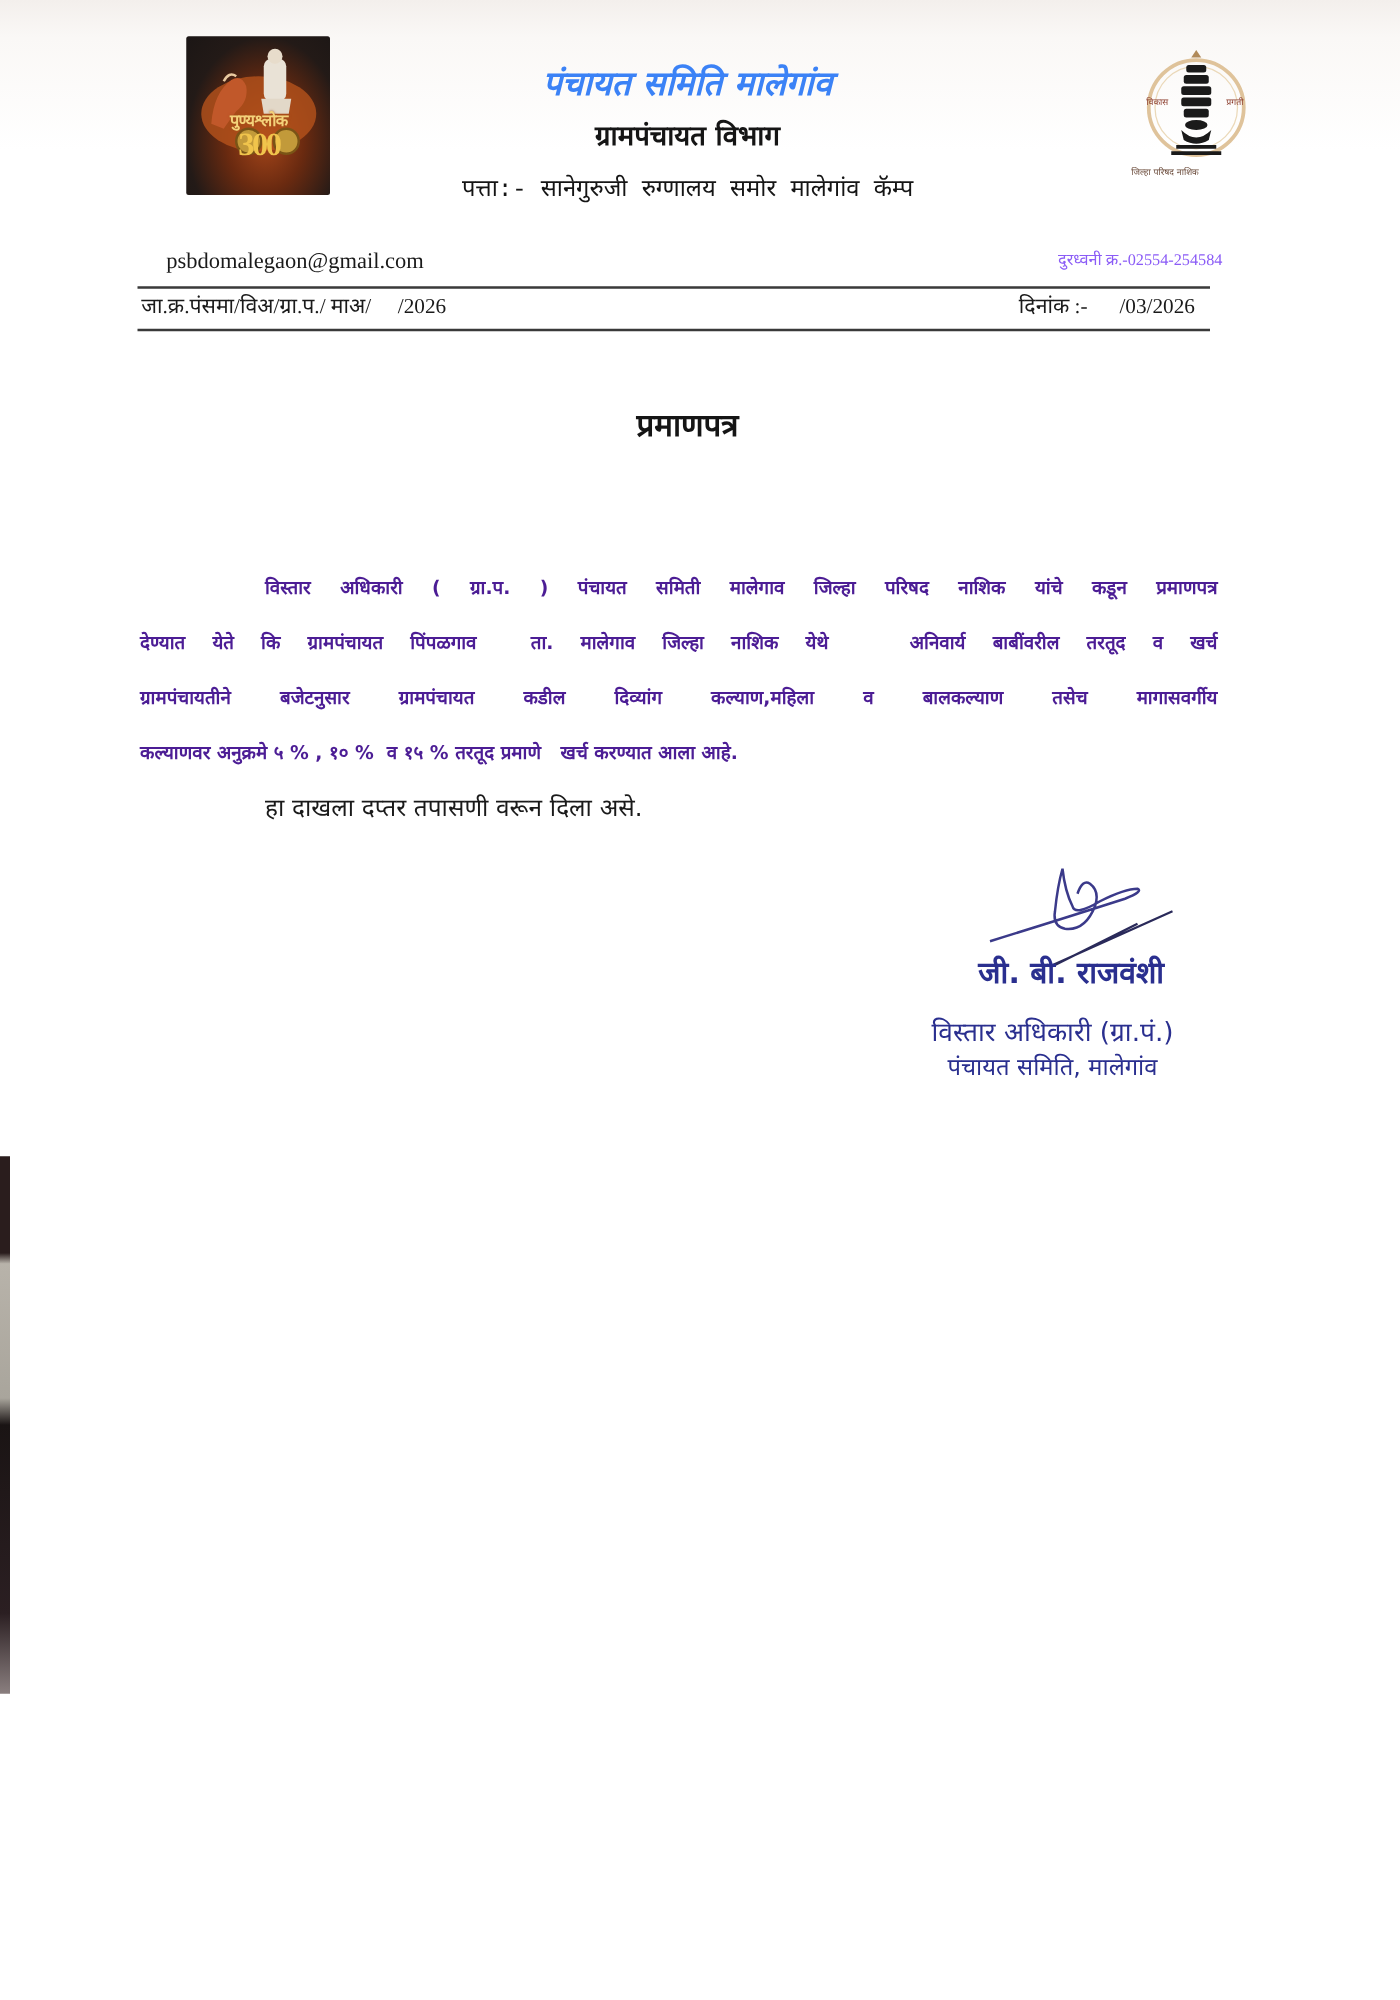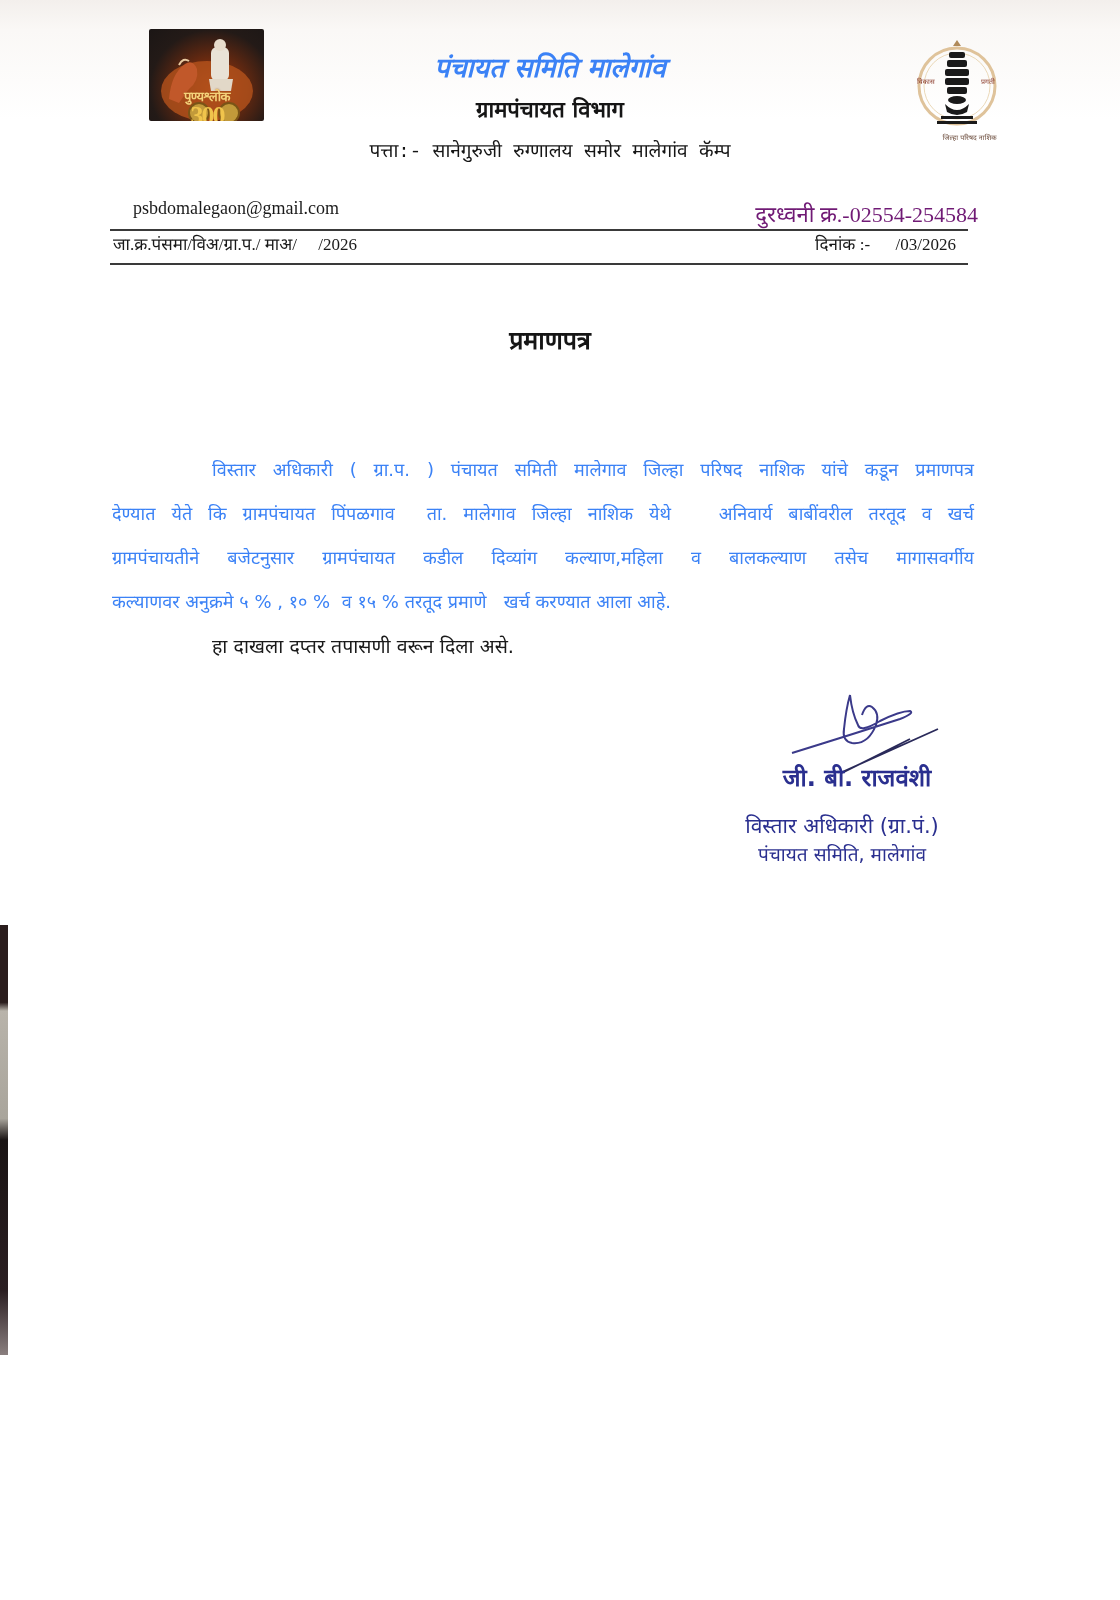--- a/index.html
+++ b/index.html
@@ -23,21 +23,21 @@
     }
     .edge-shadow {
       position: absolute;
       left: 0; top: 925px;
       width: 8px; height: 430px;
       background: linear-gradient(180deg, #2a1d1d 0%, #2a1d1d 18%, #b8b3aa 20%, #a9a59c 45%, #1a1414 50%, #2b1f22 85%, #8a7f7f 100%);
     }
     .logo-left {
       position: absolute;
       left: 149px; top: 29px;
-      width: 115px; height: 92px;
+      width: 115px; height: 127px;
       background: radial-gradient(ellipse at 55% 65%, #a6461a 0%, #6a2a10 35%, #231a17 70%, #1b1615 100%);
       border-radius: 2px;
       overflow: hidden;
     }
     .logo-left svg { position: absolute; left: 0; top: 0; }
     .logo-left .logo-caption {
       position: absolute;
       left: 8px; top: 58px;
       width: 100px;
       text-align: center;
@@ -89,43 +89,43 @@
       line-height: 28px;
       font-family: Liberation Mono, monospace;
     }
     .logo-right {
       position: absolute;
       left: 905px; top: 38px;
       width: 105px; height: 110px;
     }
     .logo-right .emblem-caption {
       position: absolute;
-      left: 12px; top: 95px;
+      left: 0; top: 95px;
       width: 105px;
-      text-align: center;
+      text-align: left;
       font-size: 7px;
       color: #6a4a3a;
     }
     .contact-row {
       position: absolute;
       left: 121px; top: 198px;
       width: 857px; height: 28px; margin-left: 12px;
     }
     .contact-email {
       position: absolute;
       left: 0; top: 0;
       font-family: "Liberation Serif", serif;
       font-size: 18px;
       color: #1a1a1a;
     }
     .contact-phone {
       position: absolute;
       right: 12px; top: 0;
-      font-size: 22px;
-      color: #701a75;
+      font-size: 13px;
+      color: #8b5cf6;
       font-family: "Liberation Serif", serif;
     }
     .rule {
       position: absolute;
       height: 2px;
       background: #3a3a3a;
     }
     .rule.r1 { left: 110px; top: 229px; width: 858px; }
     .rule.r2 { left: 110px; top: 263px; width: 858px; }
     .ref-row {
@@ -155,26 +155,27 @@
       width: 220px;
       text-align: center;
       font-size: 25px;
       font-weight: bold;
       color: #151515;
     }
     .body-para {
       position: absolute;
       left: 112px; top: 448px;
       width: 862px;
-      font-size: 18px;
+      font-size: 15px;
       line-height: 44px;
-      color: #3b82f6;
+      color: #4c1d95;
       text-align: justify;
       text-indent: 100px;
       white-space: normal;
+      font-weight: bold;
     }
     .body-line {
       display: block;
       text-align: justify;
       text-align-last: justify;
       white-space: pre;
     }
     .body-line.last { text-align-last: left; }
     .body-line.first { padding-left: 100px; }
     .closing {

